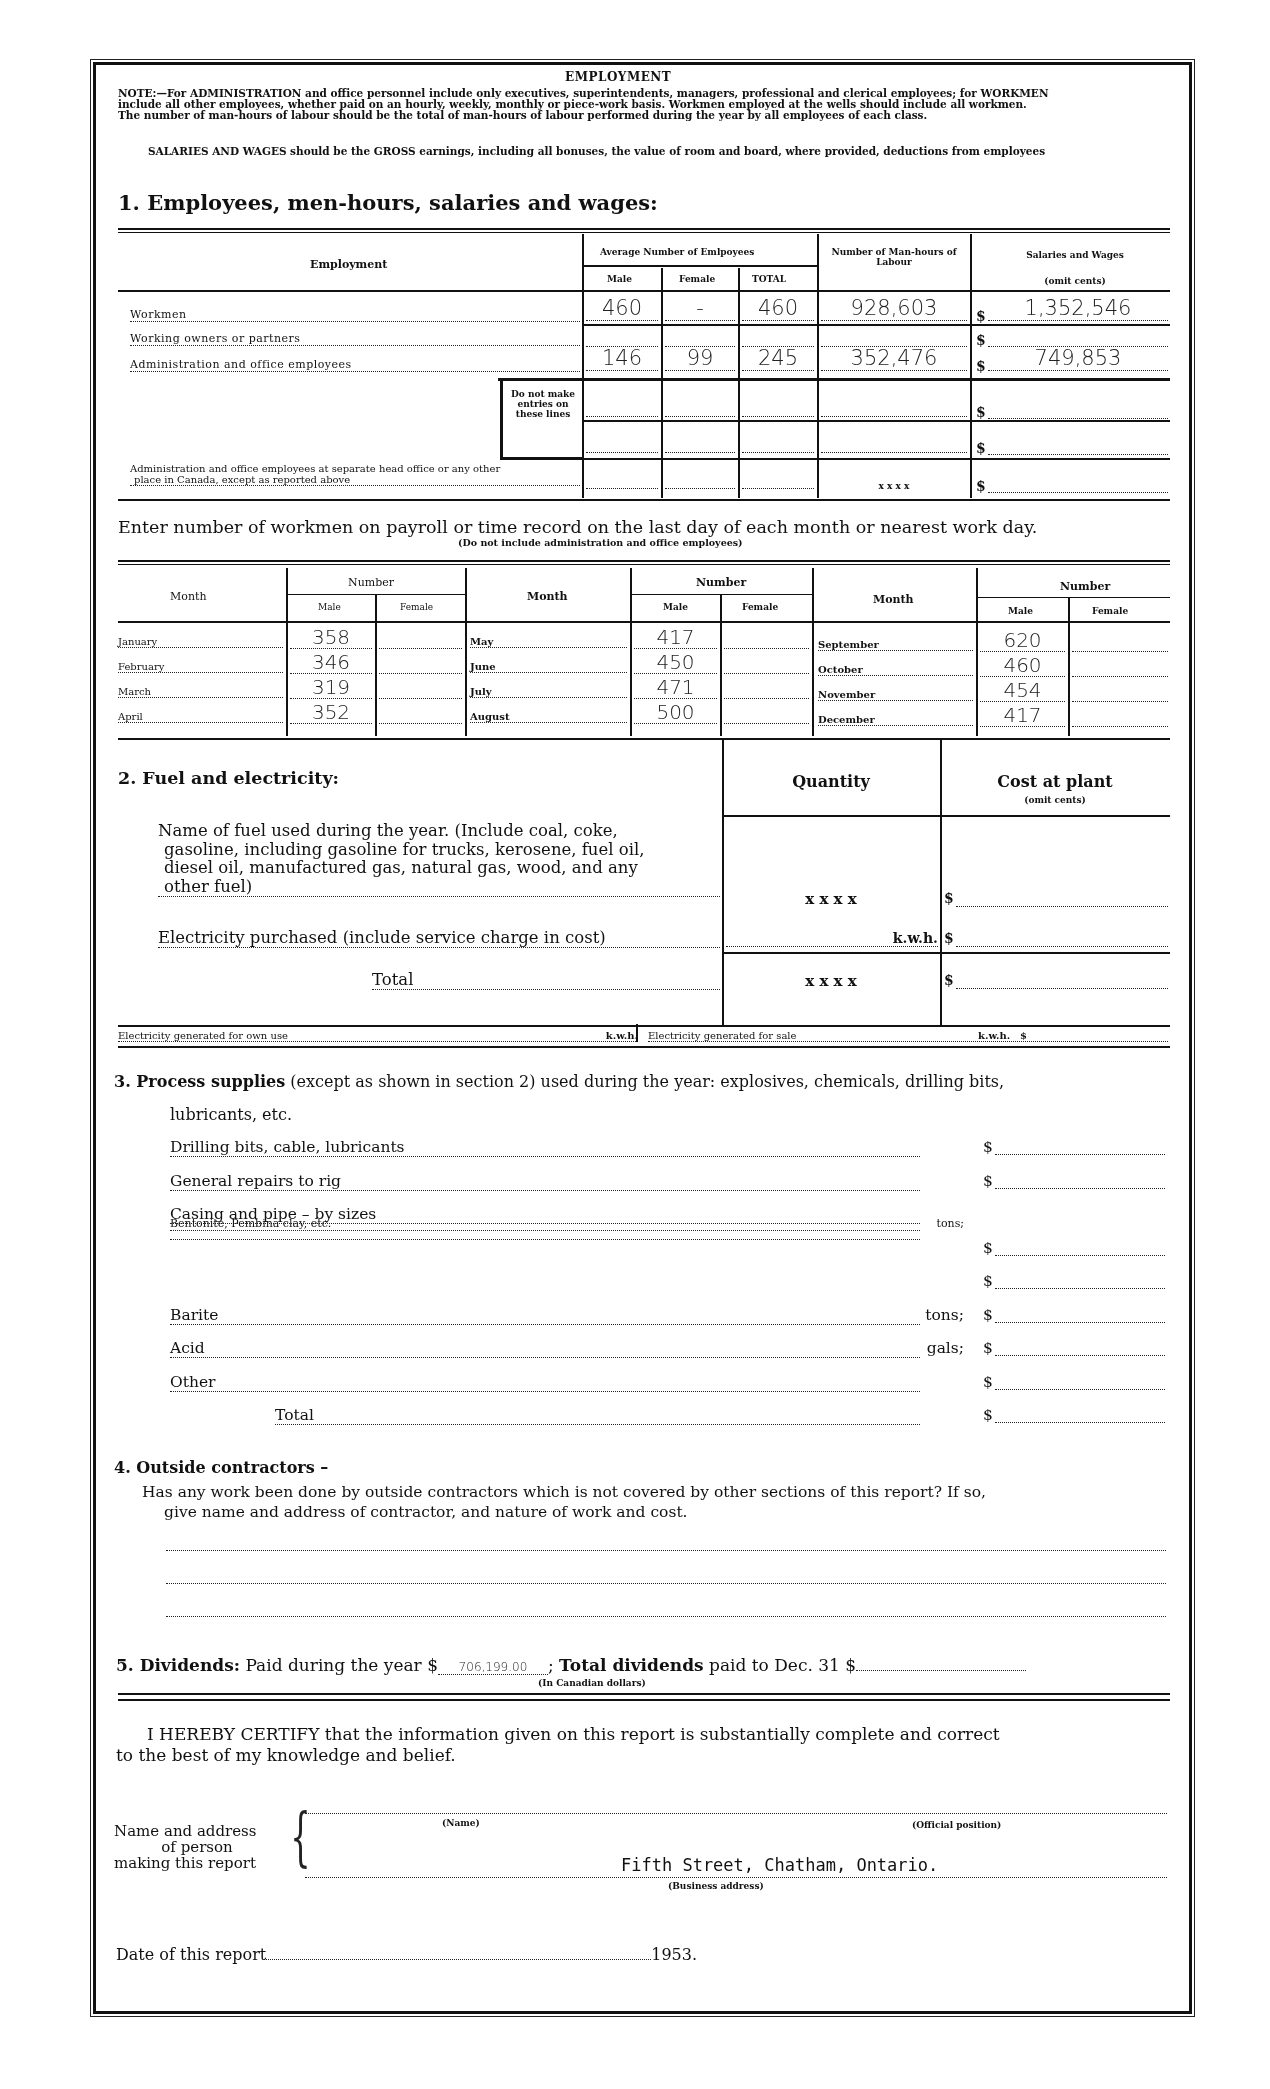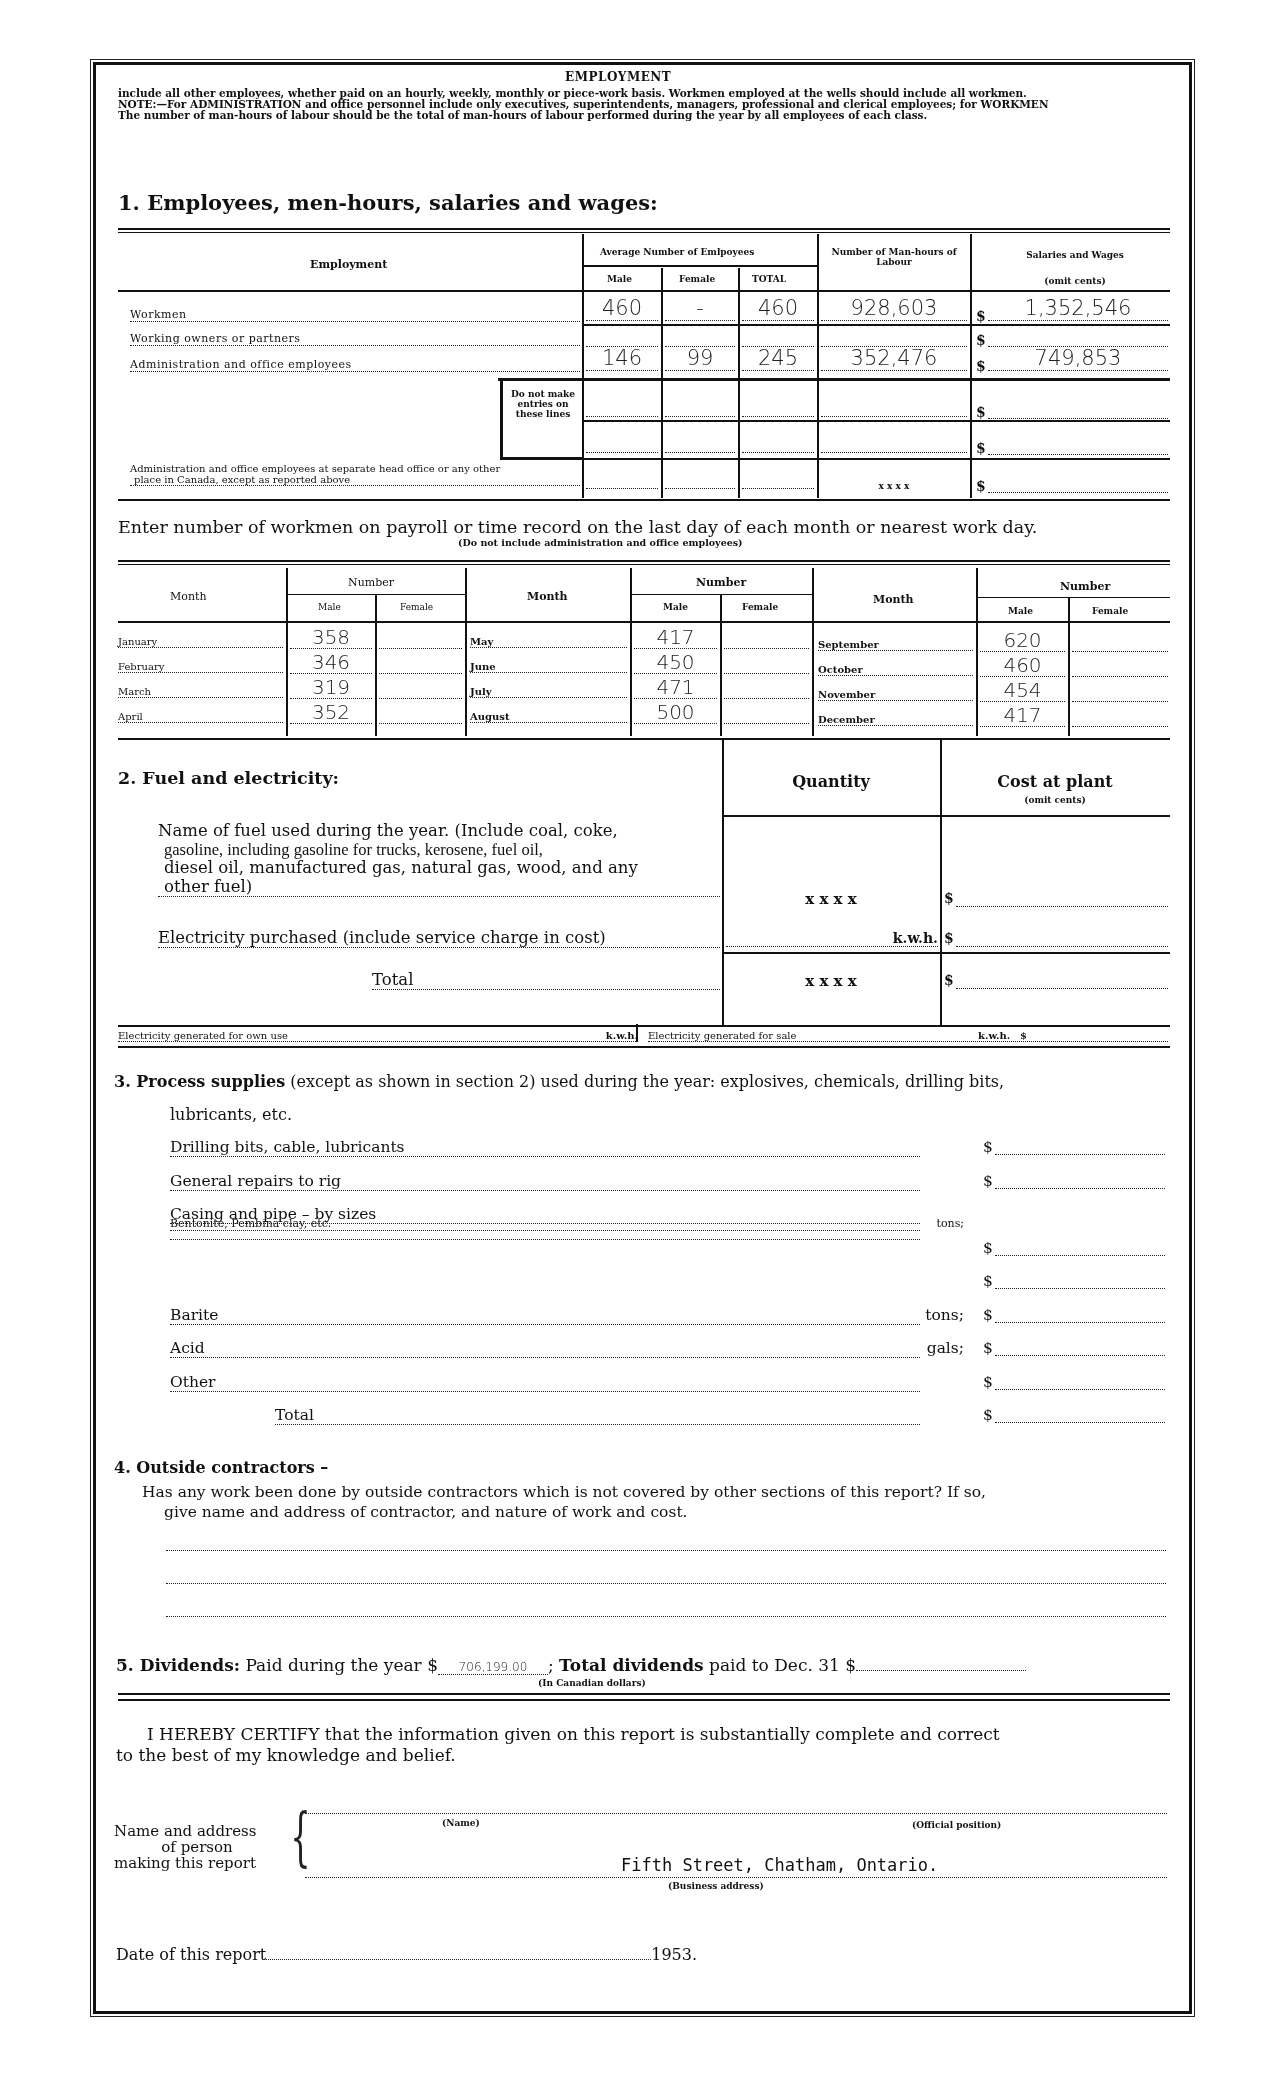--- a/index.html
+++ b/index.html
@@ -18,25 +18,26 @@
   .tiny { font-size:9px; }
   .dollar { position:absolute; font-weight:bold; font-size:14px; }
 </style>
 </head>
 <body>
 
 <div class="frame"></div>
 
 <div class="abs bold" style="left:565px;top:70px;font-size:12px;letter-spacing:0.5px;">EMPLOYMENT</div>
 <div class="abs bold" style="left:118px;top:88px;width:1052px;font-size:10.5px;line-height:11px;font-family:'DejaVu Serif',serif;">
+  <div style="white-space:nowrap;">NOTE:—For ADMINISTRATION and office personnel include only executives, superintendents, managers, professional and clerical employees; for WORKMEN</div>
   <div style="white-space:nowrap;">include all other employees, whether paid on an hourly, weekly, monthly or piece-work basis.  Workmen employed at the wells should include all workmen.</div>
-  <div style="white-space:nowrap;">NOTE:—For ADMINISTRATION and office personnel include only executives, superintendents, managers, professional and clerical employees; for WORKMEN</div>
   <div style="white-space:nowrap;">The number of man-hours of labour should be the total of man-hours of labour performed during the year by all employees of each class.</div>
 </div>
 <div class="abs bold" style="left:118px;top:146px;width:1052px;font-size:10.5px;line-height:11px;">
+  <div style="padding-left:30px;white-space:nowrap;">SALARIES AND WAGES should be the GROSS earnings, including all bonuses, the value of room and board, where provided, deductions from employees</div>
 </div>
 
 <div class="abs" style="left:118px;top:190px;font-size:21px;font-weight:bold;">1. Employees, men-hours, salaries and wages:</div>
 
 <div class="hline" style="left:118px;top:228px;width:1052px;height:2px;"></div>
 <div class="hline" style="left:118px;top:232px;width:1052px;height:1px;"></div>
 
 <div class="vline" style="left:582px;top:234px;height:264px;"></div>
 <div class="vline" style="left:661px;top:268px;height:230px;"></div>
 <div class="vline" style="left:738px;top:268px;height:230px;"></div>
@@ -185,21 +186,21 @@
 <div class="vline" style="left:722px;top:740px;height:286px;"></div>
 <div class="vline" style="left:940px;top:740px;height:286px;"></div>
 <div class="hline" style="left:722px;top:815px;width:448px;height:2px;"></div>
 <div class="abs bold" style="left:118px;top:768px;font-size:17.5px;">2. Fuel and electricity:</div>
 <div class="abs bold" style="left:722px;top:772px;width:218px;text-align:center;font-size:16px;">Quantity</div>
 <div class="abs bold" style="left:940px;top:772px;width:230px;text-align:center;font-size:16px;">Cost at plant</div>
 <div class="abs bold tiny" style="left:940px;top:795px;width:230px;text-align:center;">(omit cents)</div>
 
 <div class="abs" style="left:158px;top:822px;width:562px;font-size:16.5px;line-height:18.5px;">
   <div>Name of fuel used during the year.  (Include coal, coke,</div>
-  <div style="padding-left:6px;font-family:Liberation Serif, serif;">gasoline, including gasoline for trucks, kerosene, fuel oil,</div>
+  <div style="padding-left:6px;">gasoline, including gasoline for trucks, kerosene, fuel oil,</div>
   <div style="padding-left:6px;">diesel oil, manufactured gas, natural gas, wood, and any</div>
   <div style="padding-left:6px;" class="dotline"><span>other fuel)</span></div>
 </div>
 <div class="abs bold" style="left:722px;top:890px;width:218px;text-align:center;font-size:15px;">x x x x</div>
 <div class="dollar" style="left:944px;top:890px;">$</div>
 <div class="abs dotline" style="left:956px;top:892px;width:212px;height:14px;"></div>
 
 <div class="abs dotline" style="left:158px;top:928px;width:562px;font-size:16.5px;"><span>Electricity purchased (include service charge in cost)</span></div>
 <div class="abs dotline" style="left:726px;top:930px;width:212px;text-align:right;font-size:14px;font-weight:bold;"><span>k.w.h.</span></div>
 <div class="dollar" style="left:944px;top:930px;">$</div>

